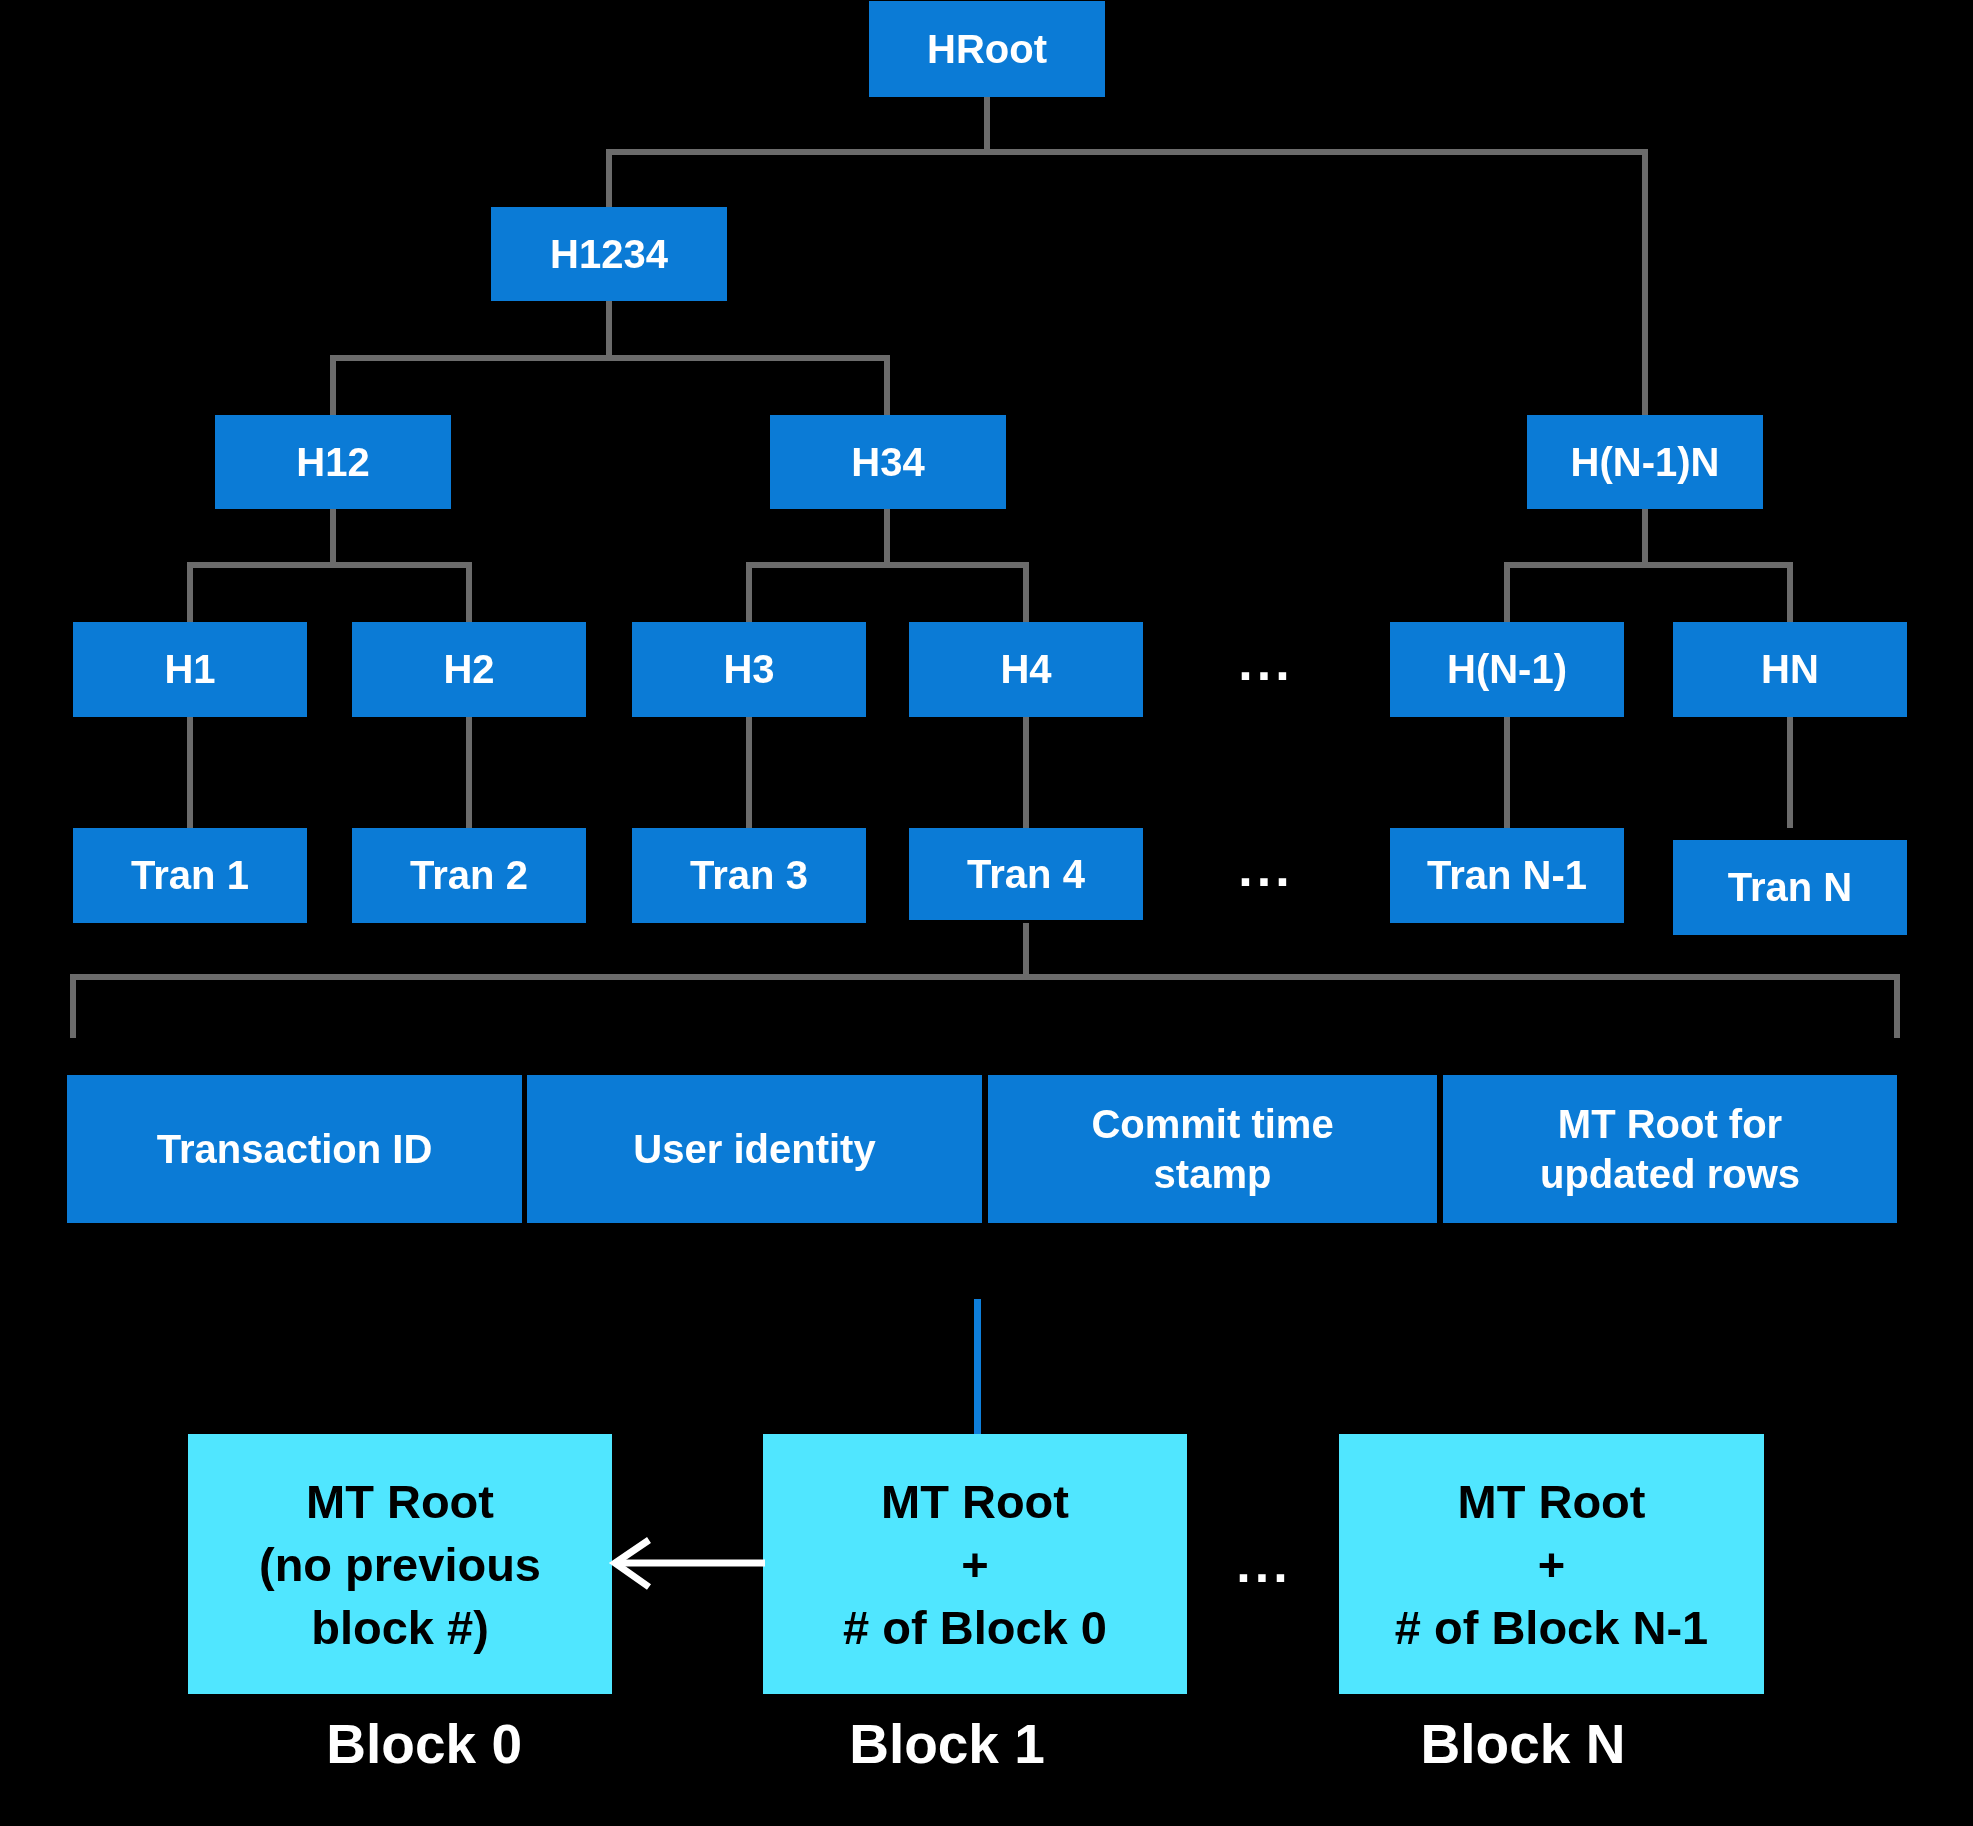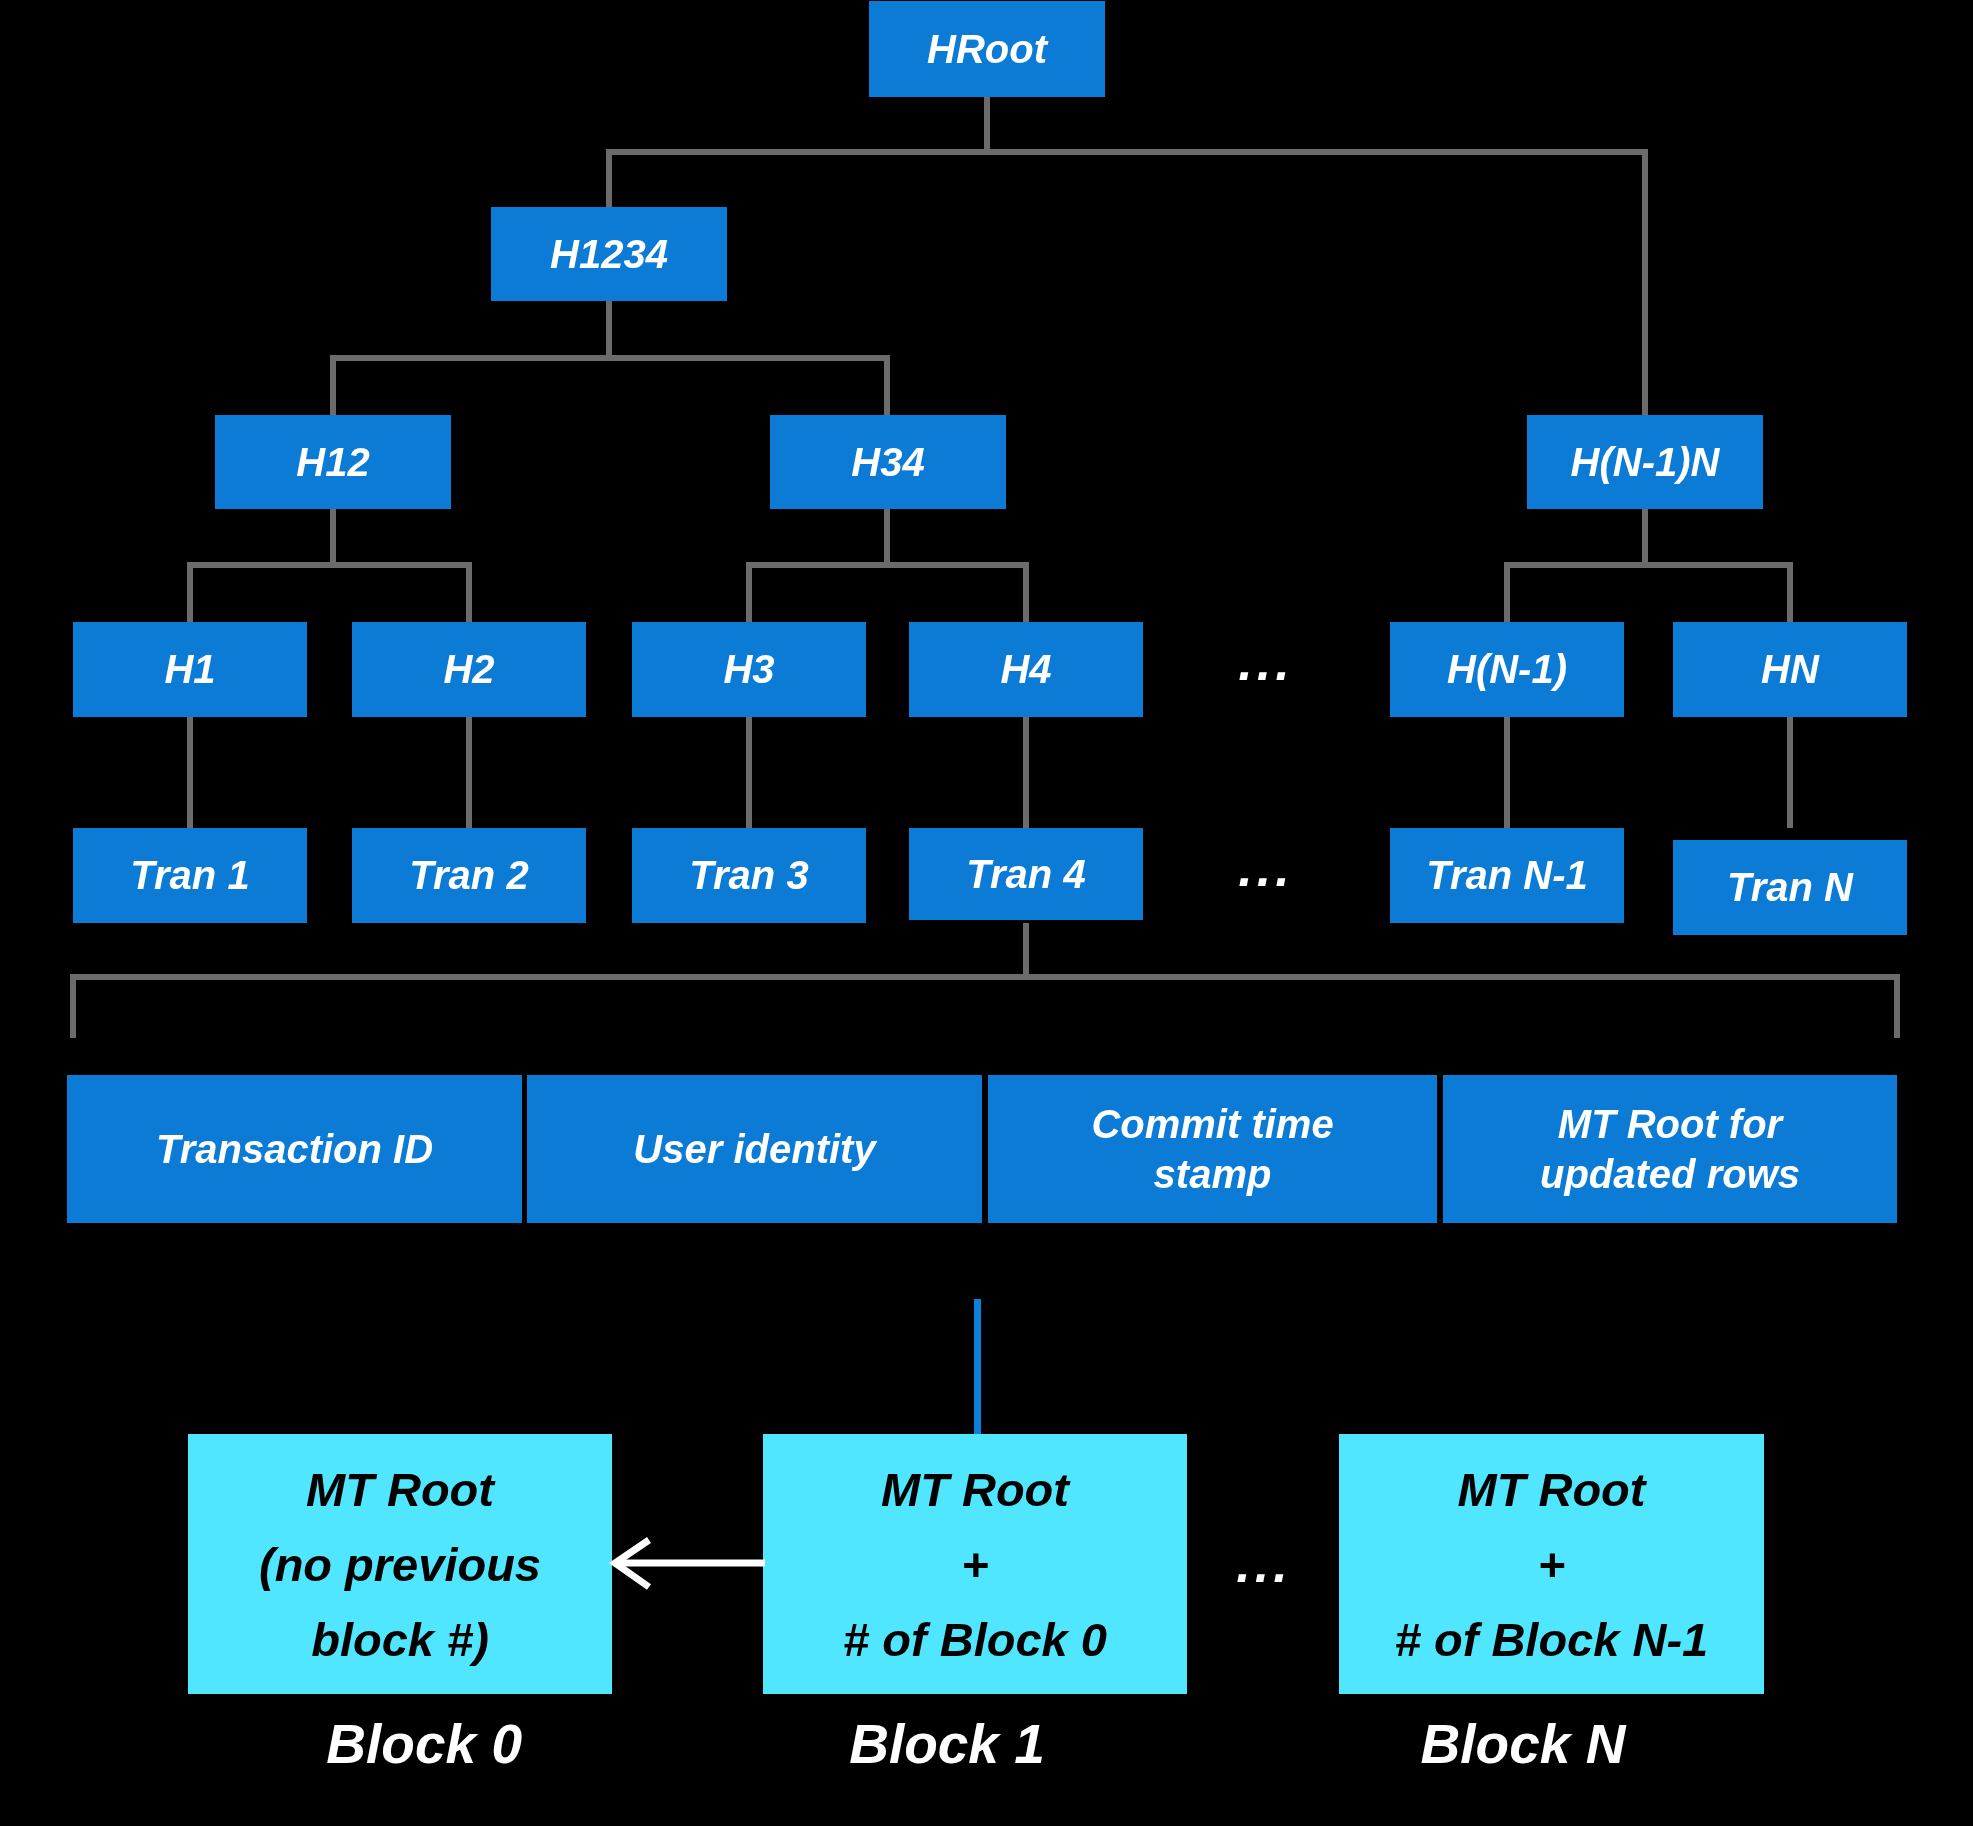--- a/index.html
+++ b/index.html
@@ -2,21 +2,20 @@
 <html><head>
 <meta charset="utf-8">
 <style>
   html,body{margin:0;padding:0;background:#000;}
   .canvas{
     position:relative;
     width:1973px;height:1826px;
     background:#000;
     font-family:"Liberation Sans", sans-serif;
     overflow:hidden;
-    font-style:italic;
   }
   .node{
     position:absolute;
     display:flex;align-items:center;justify-content:center;
     color:#fff;
     font-size:40px;font-weight:700;
     text-align:center;
   }
   .conn{position:absolute;}
   .dots{
@@ -28,21 +27,20 @@
     position:absolute;
     display:flex;align-items:center;justify-content:center;
     color:#fff;font-size:40px;font-weight:700;text-align:center;
   }
   .cell .wrap{max-width:330px;display:inline-block;line-height:1.25;}
   .block{
     position:absolute;
     display:flex;flex-direction:column;align-items:center;justify-content:center;
     color:#000;font-size:47px;font-weight:700;text-align:center;
     line-height:63px;
-    gap:12px;
   }
   .blocklabel{
     position:absolute;
     display:flex;align-items:center;justify-content:center;
     color:#fff;font-size:55px;font-weight:700;
   }
   .arrow-svg{position:absolute;left:605px;top:1530px;}
 </style>
 </head>
 <body>

